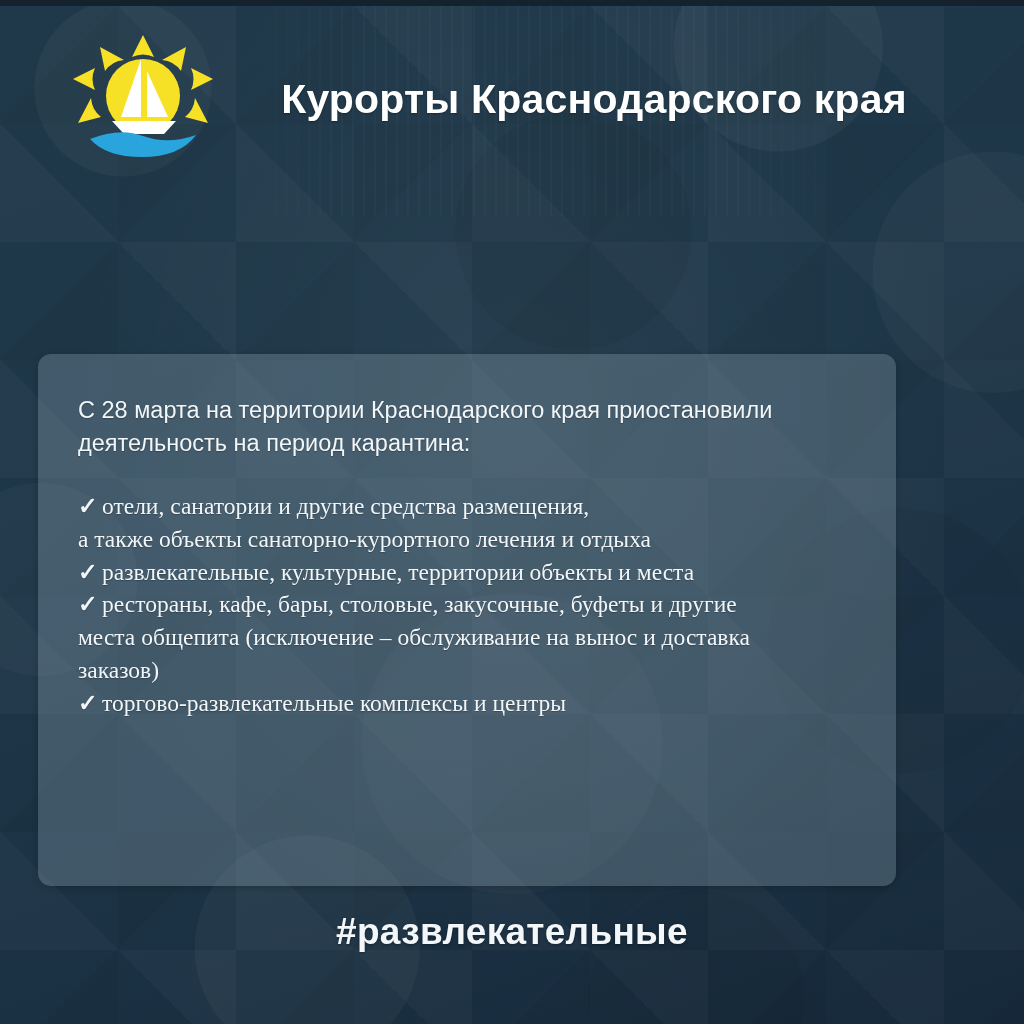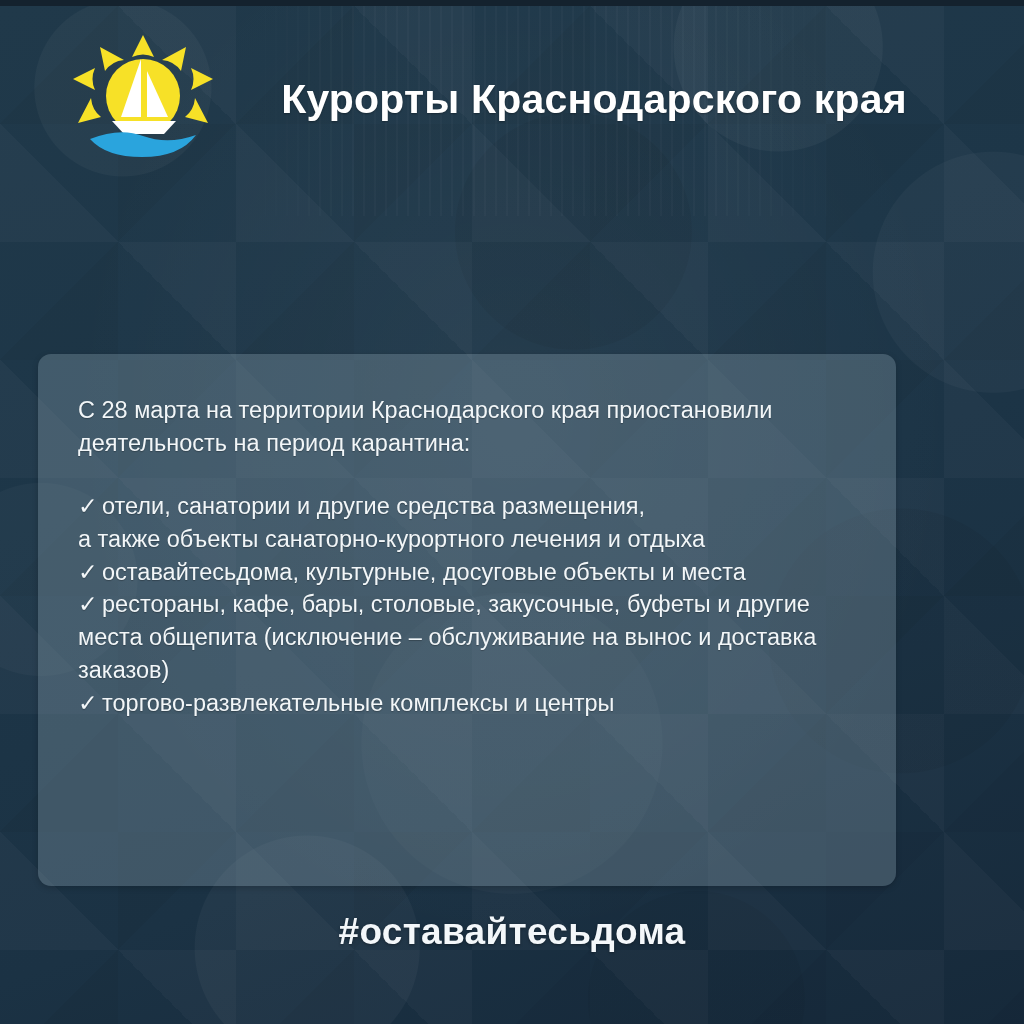--- a/index.html
+++ b/index.html
@@ -138,21 +138,21 @@
   .body-card p,
   .body-card .li {
     margin: 0;
     font-size: 23.5px;
     line-height: 1.40;
     color: #f2f6f8;
     text-shadow: 0 1px 1px rgba(0,0,0,.25);
   }
   .spacer-sm { height: 30px; }
   .spacer-lg { height: 40px; }
-  .li { display: block; }
+  .li { display: block; font-family: Liberation Serif, serif; }
   .li .mark {
     display: inline-block;
     width: 24px;
     font-weight: bold;
   }
   .li .cont { display: block; }
   .alert .bang {
     color: #ffffff;
     font-weight: bold;
   }
@@ -214,32 +214,32 @@
     <p>деятельность на период карантина:</p>
 
     <div class="spacer-sm"></div>
 
     <div class="li">
       <span class="mark">✓</span><span>отели, санатории и другие средства размещения,</span>
       <span class="cont">а также объекты санаторно-курортного лечения и отдыха</span>
     </div>
 
     <div class="li">
-      <span class="mark">✓</span><span>оставайтесьдома, культурные, досуговые объекты и места</span>
+      <span class="mark">✓</span><span>развлекательные, культурные, территории объекты и места</span>
     </div>
 
     <div class="li">
       <span class="mark">✓</span><span>рестораны, кафе, бары, столовые, закусочные, буфеты и другие</span>
       <span class="cont">места общепита (исключение – обслуживание на вынос и доставка</span>
       <span class="cont">заказов)</span>
     </div>
 
     <div class="li">
       <span class="mark">✓</span><span>торгово-развлекательные комплексы и центры</span>
     </div>
 
     <div class="spacer-lg"></div>
 
   </div>
 
-  <div class="hashtag">#оставайтесьдома</div>
+  <div class="hashtag">#развлекательные</div>
 
 </div>
 
 </body></html>

